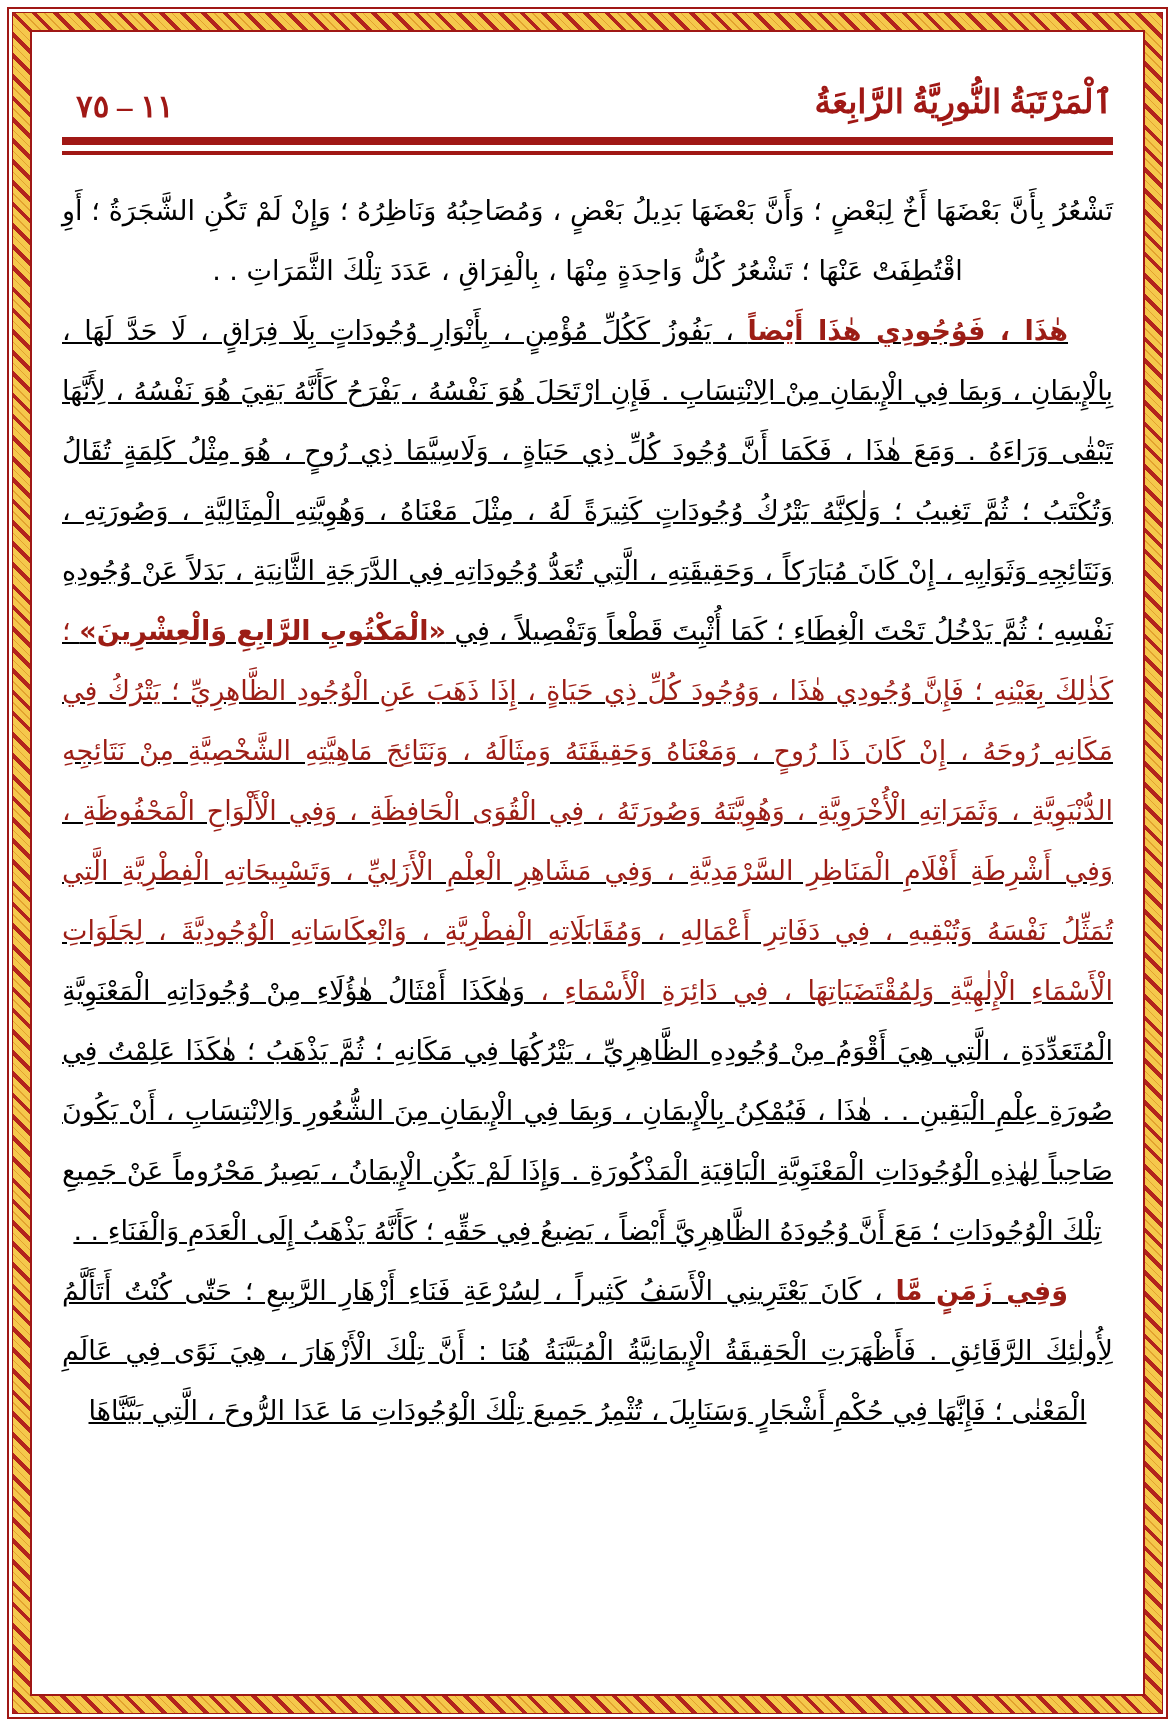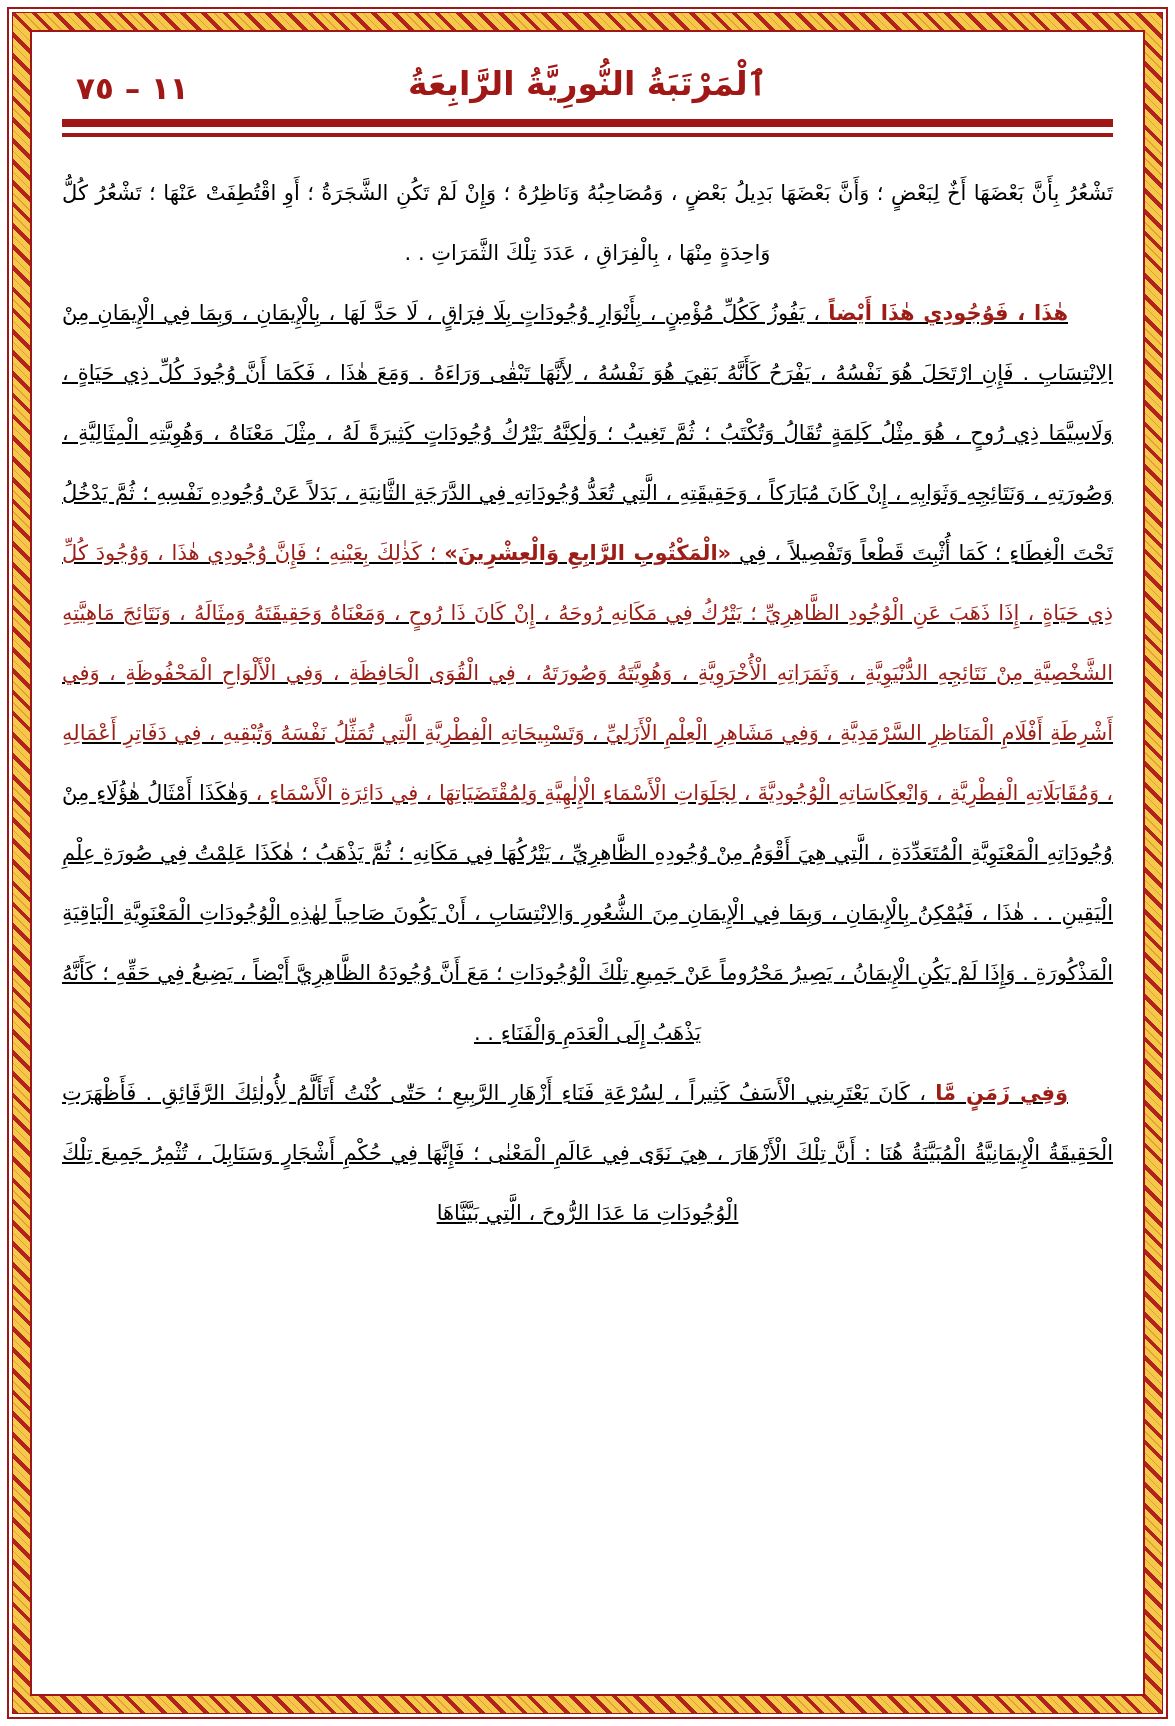--- a/index.html
+++ b/index.html
@@ -24,38 +24,38 @@
       #f5c84c 4px 9px,
       #e2a12e 9px 10px,
       #f5c84c 10px 15px);
   }
   .inner{
     height:100%;box-sizing:border-box;
     background:#fff;border:2px solid var(--accent);
     padding:26px 30px 20px 30px;
     overflow:hidden;
   }
-  .page-header{position:relative;text-align:center;margin-top:6px;}
+  .page-header{position:relative;text-align:right;margin-top:24px;font-family:Liberation Serif, serif;}
   .page-number{
     position:absolute;left:14px;top:6px;
     font-size:31px;font-weight:bold;color:var(--accent);
     direction:rtl;
   }
   .page-title{
     display:inline-block;margin:0;
     font-size:33px;font-weight:bold;color:var(--accent);
   }
   .header-rule{
     margin-top:16px;height:6px;
     border-top:8px solid var(--accent);
     border-bottom:4px solid var(--accent);
   }
   .page-body{
     margin-top:26px;
-    font-size:21px;line-height:60px;color:#000;
+    font-size:27px;line-height:60px;color:#000;
   }
   .para{
     margin:0;direction:rtl;
     text-align:justify;text-align-last:center;
   }
   .para.indent{text-indent:45px;text-decoration:underline;}
   .seg-black{color:#000;}
   .seg-red{color:var(--redtext);}
   .seg-red-bold{color:var(--redtext);font-weight:bold;}
 </style>

